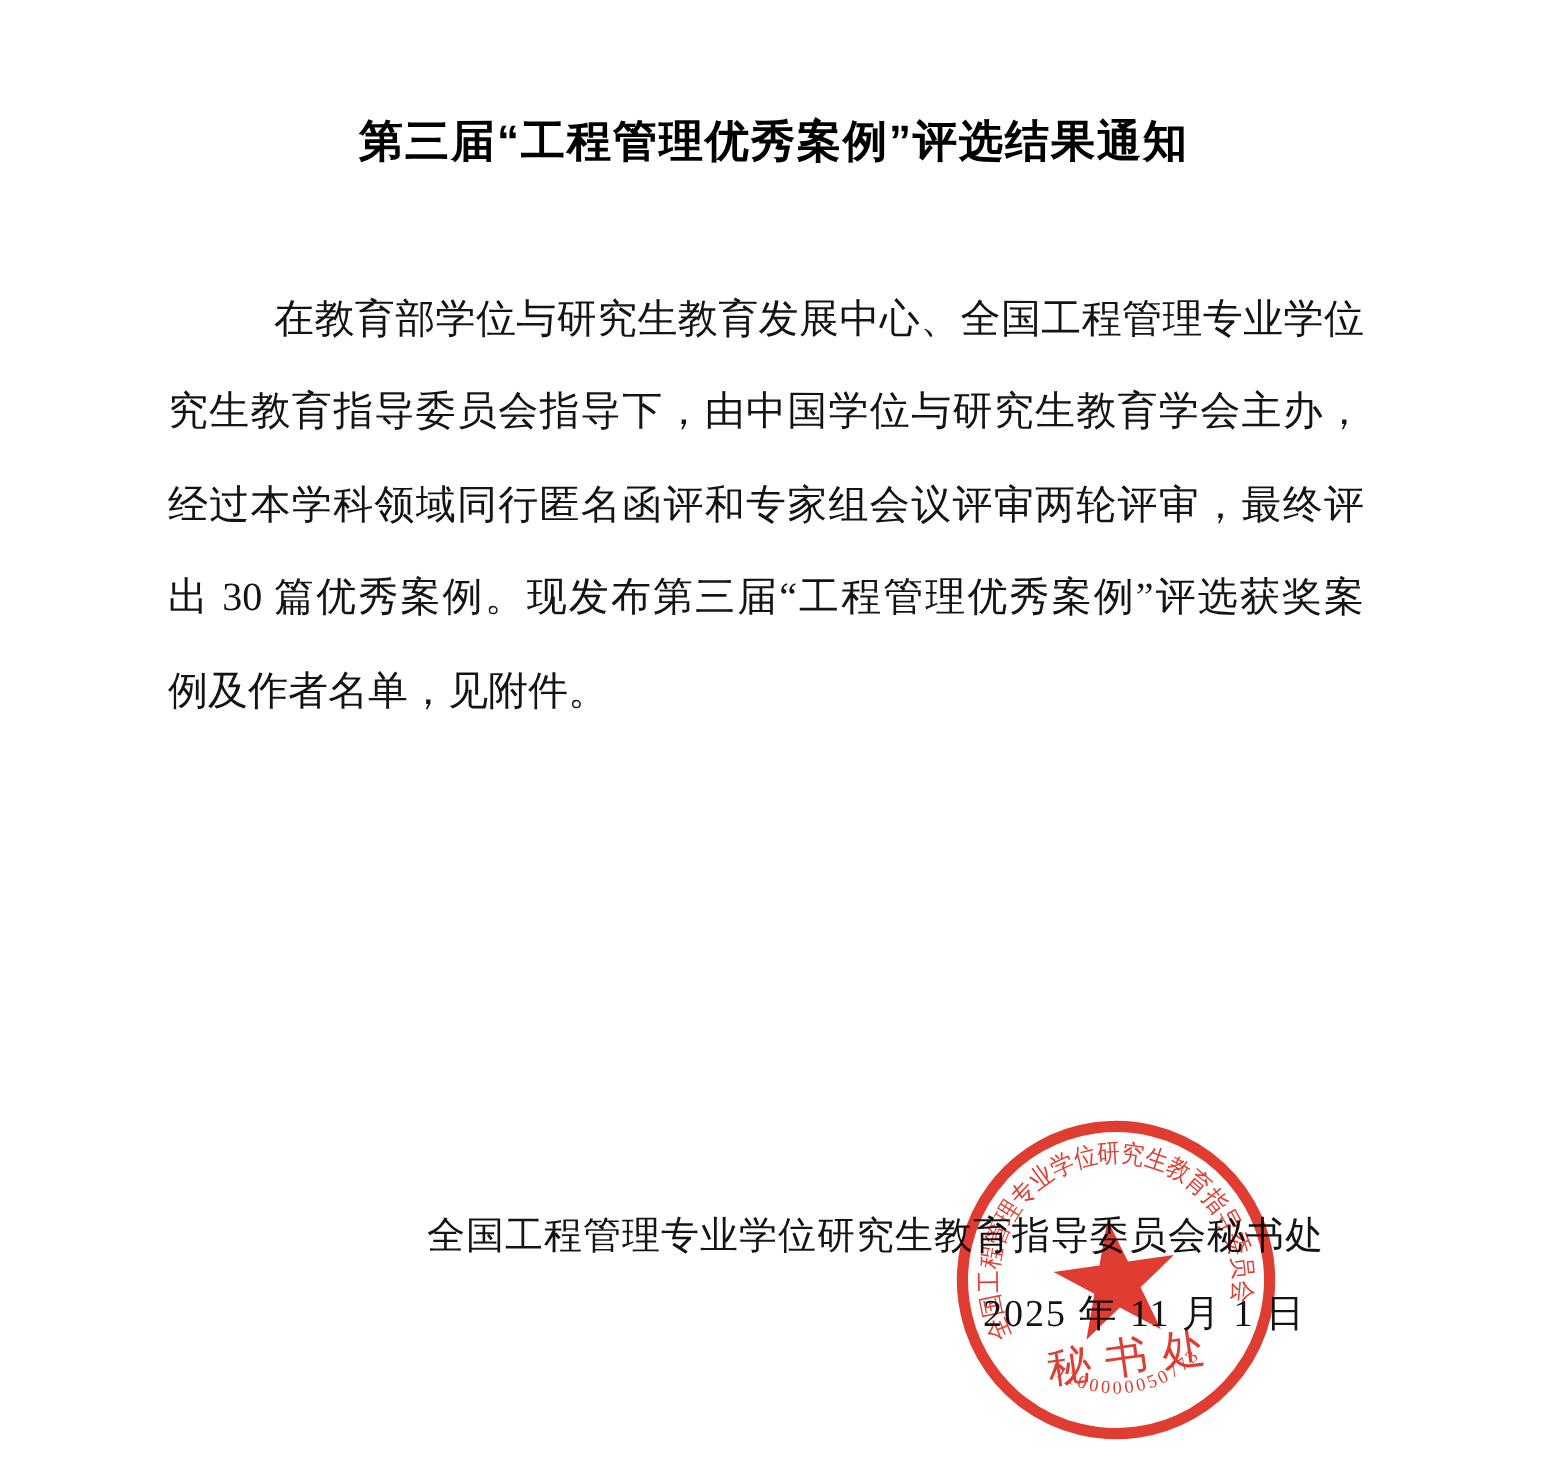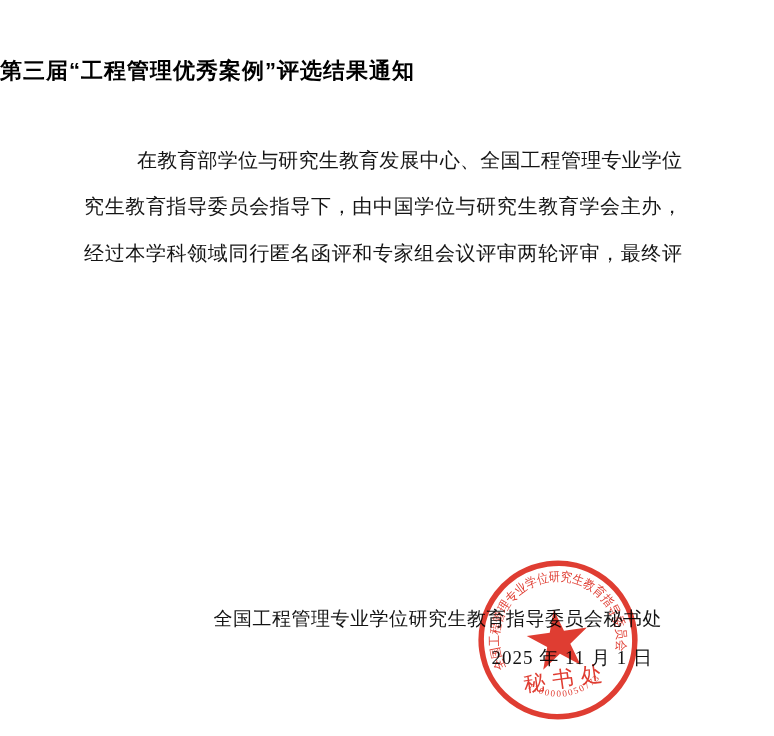--- a/index.html
+++ b/index.html
@@ -14,21 +14,21 @@
     background: #ffffff;
     overflow: hidden;
     font-family: "Liberation Serif", "DejaVu Serif", serif;
     color: #111111;
   }
   .title {
     position: absolute;
     top: 58px;
     left: 0;
     width: 774px;
-    text-align: left;
+    text-align: center;
     font-family: "Liberation Sans", "DejaVu Sans", sans-serif;
     font-weight: bold;
     font-size: 22px;
     line-height: 25px;
     letter-spacing: 1px;
     color: #000000;
     margin: 0;
   }
   .body-text {
     position: absolute;
@@ -86,20 +86,22 @@
 <body>
 
 <div class="page">
 
   <h1 class="title">第三届“工程管理优秀案例”评选结果通知</h1>
 
   <div class="body-text">
     <div class="body-line first">在教育部学位与研究生教育发展中心、全国工程管理专业学位研</div>
     <div class="body-line">究生教育指导委员会指导下，由中国学位与研究生教育学会主办，天</div>
     <div class="body-line">经过本学科领域同行匿名函评和专家组会议评审两轮评审，最终评选</div>
+    <div class="body-line">出 30 篇优秀案例。现发布第三届“工程管理优秀案例”评选获奖案</div>
+    <div class="body-line last">例及作者名单，见附件。</div>
   </div>
 
   <div class="signature">全国工程管理专业学位研究生教育指导委员会秘书处</div>
 
   <div class="date">2025 年 11 月 1 日</div>
 
   <svg class="seal" viewBox="0 0 200 200" xmlns="http://www.w3.org/2000/svg">
     <g transform="rotate(-8 100 100)" fill="#dd2c20" stroke="none">
       <circle cx="100" cy="100" r="96" fill="none" stroke="#dd2c20" stroke-width="7"></circle>
       <path id="seal-ring-arc" d="M 30.46 125.31 A 74 74 0 1 1 169.54 125.31" fill="none"></path>

